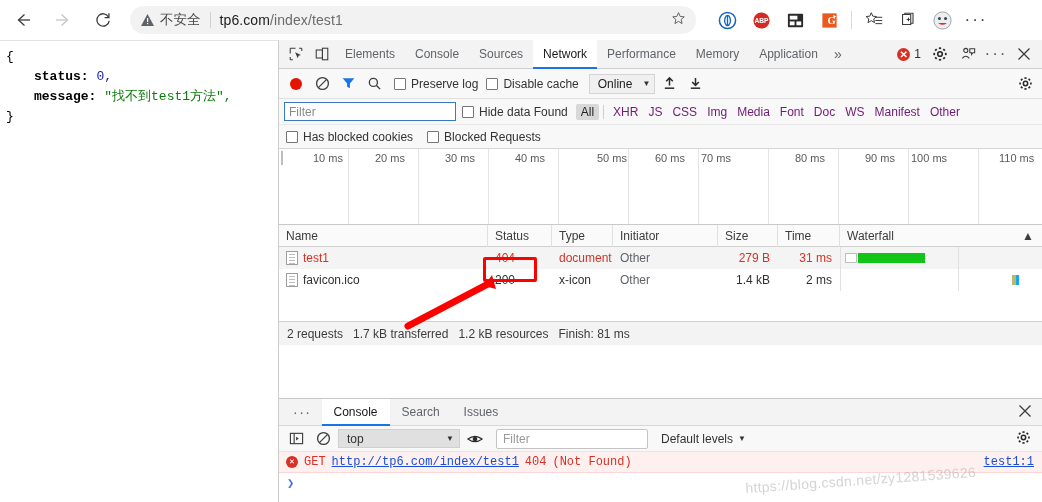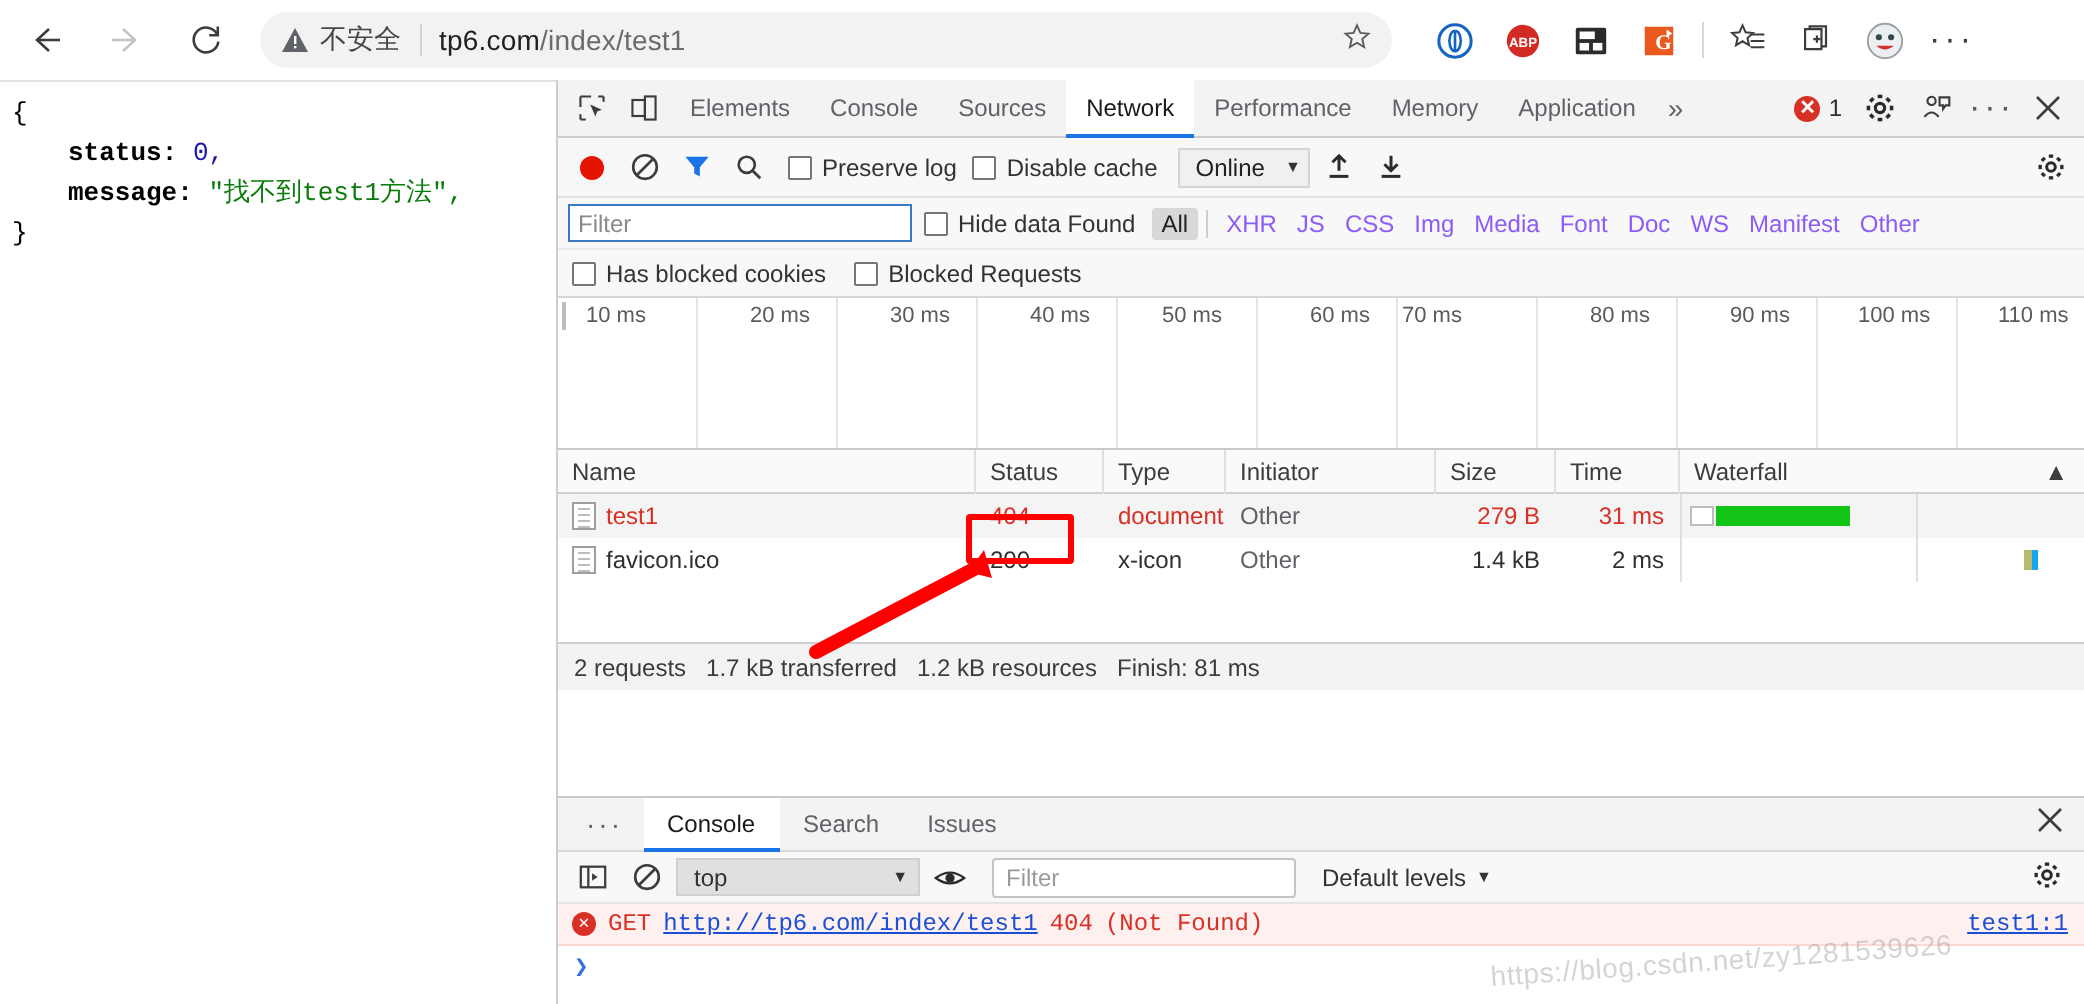--- a/index.html
+++ b/index.html
@@ -110,21 +110,21 @@
 
   
   .filter-row {
     height: 26px; display: flex; align-items: center; padding: 0 5px; gap: 0;
     border-bottom: 1px solid #e8e8e8; background:#f8f8f8;
   }
   .filter-input {
     width: 172px; height: 19px; border: 1px solid #3b78c3; background: #fff;
     font-size: 12px; padding: 0 4px; color: #8a8a8a; display:flex; align-items:center;
   }
-  .ftype { padding: 1px 5px; font-size: 12px; color: #8b5cf6; border-radius: 2px; }
+  .ftype { padding: 1px 5px; font-size: 12px; color: #701a75; border-radius: 2px; }
   .ftype.active { background: #d8d8d8; color: #222; }
   .ftype-sep { width:1px; height: 14px; background:#cfcfcf; margin: 0 4px; }
 
   .cookie-row {
     height: 24px; display:flex; align-items:center; gap: 14px; padding: 0 7px;
     border-bottom: 1px solid #d6d6d6; background: #f8f8f8;
   }
 
   
   .overview { height: 76px; position: relative; background: #fff; border-bottom: 1px solid #c9c9c9; overflow: hidden;}
@@ -486,30 +486,30 @@
       <div class="ov-tick" style="left:70px;width:70px;"></div>
       <div class="ov-tick" style="left:140px;width:70px;"></div>
       <div class="ov-tick" style="left:210px;width:70px;"></div>
       <div class="ov-tick" style="left:280px;width:70px;"></div>
       <div class="ov-tick" style="left:350px;width:70px;"></div>
       <div class="ov-tick" style="left:420px;width:70px;"></div>
       <div class="ov-tick" style="left:490px;width:70px;"></div>
       <div class="ov-tick" style="left:560px;width:70px;"></div>
       <div class="ov-tick" style="left:630px;width:70px;"></div>
       <div class="ov-tick" style="left:700px;width:64px;"></div>
-      <span class="ov-label" style="left:14px;">10 ms</span>
+      <span class="ov-label" style="left:34px;">10 ms</span>
       <span class="ov-label" style="left:96px;">20 ms</span>
       <span class="ov-label" style="left:166px;">30 ms</span>
       <span class="ov-label" style="left:236px;">40 ms</span>
-      <span class="ov-label" style="left:302px;">50 ms</span>
+      <span class="ov-label" style="left:318px;">50 ms</span>
       <span class="ov-label" style="left:376px;">60 ms</span>
       <span class="ov-label" style="left:422px;">70 ms</span>
       <span class="ov-label" style="left:516px;">80 ms</span>
       <span class="ov-label" style="left:586px;">90 ms</span>
-      <span class="ov-label" style="left:650px;">100 ms</span>
+      <span class="ov-label" style="left:632px;">100 ms</span>
       <span class="ov-label" style="left:720px;">110 ms</span>
     </div>
 
     <div class="net-table">
       <div class="thead">
         <div class="th" style="width:209px;">Name</div>
         <div class="th" style="width:64px;">Status</div>
         <div class="th" style="width:61px;">Type</div>
         <div class="th" style="width:105px;">Initiator</div>
         <div class="th" style="width:60px;">Size</div>

